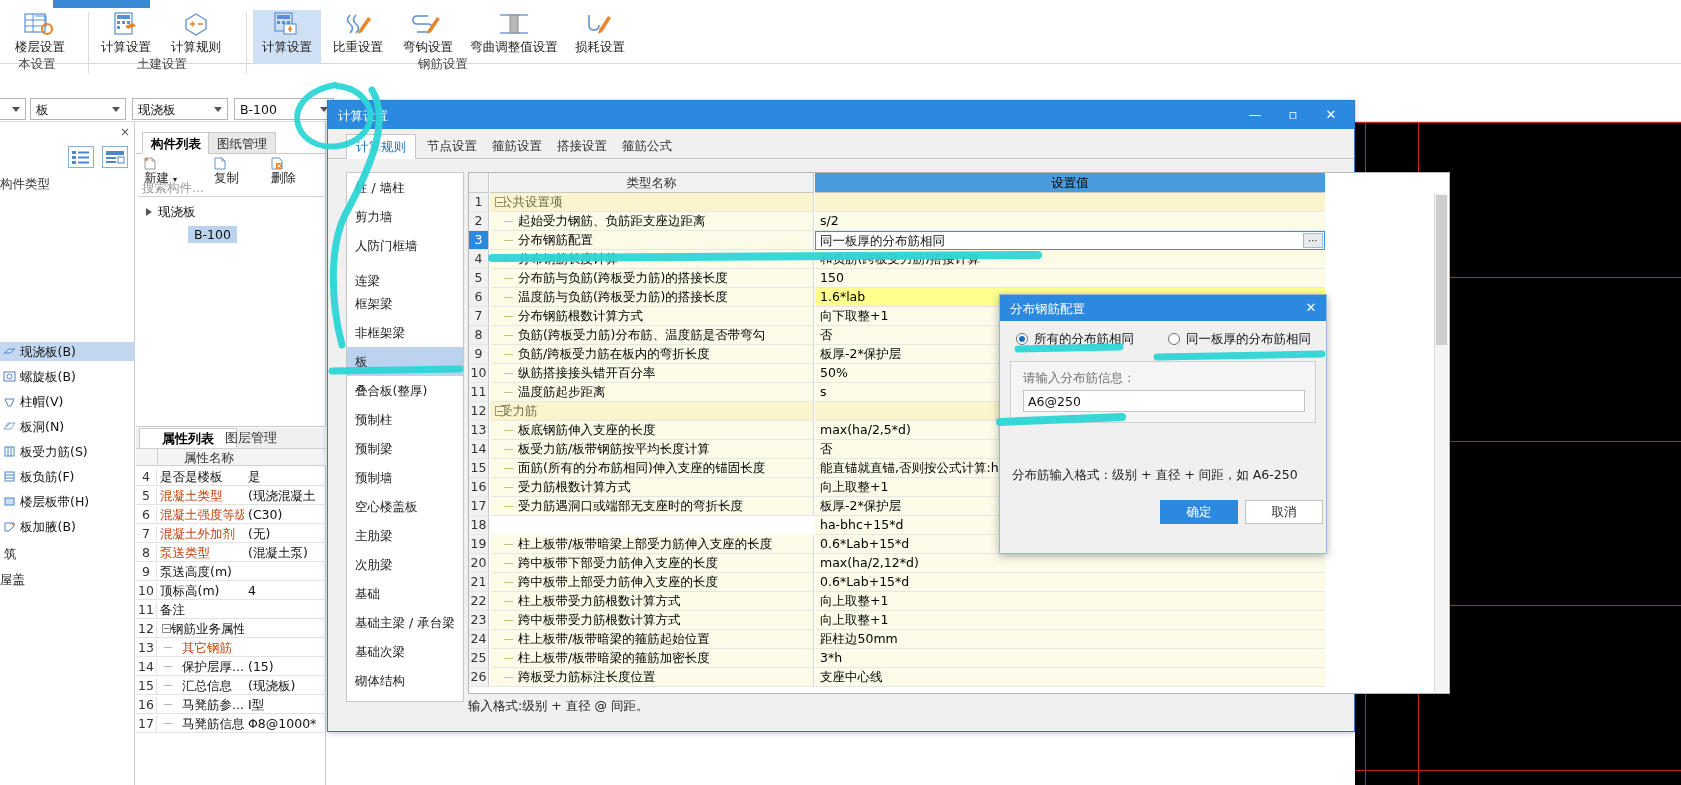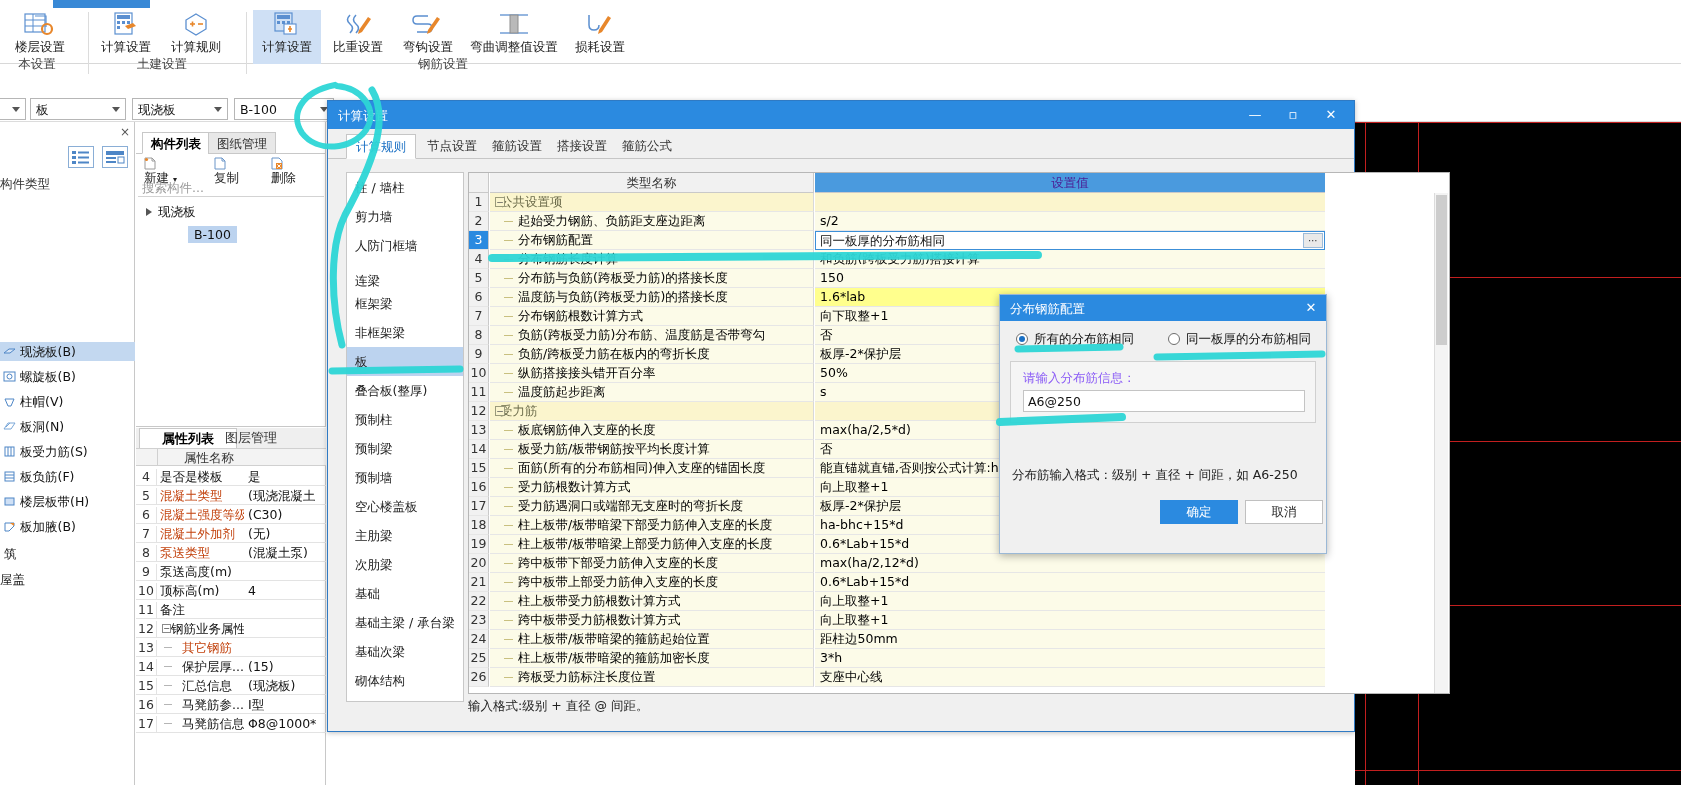--- a/index.html
+++ b/index.html
@@ -91,21 +91,21 @@
   
   .catlist { position:absolute; left:18px; top:12px; width:118px; height:530px; background:#fff; border:1px solid #c8c8c8; overflow:hidden;}
   .cat-item { position:absolute; left:0; width:116px; height:29px; line-height:29px; padding-left:8px; font-size:12.5px; color:#222; white-space:nowrap; cursor:pointer;}
   .cat-item.sel { background:#bcd3ef; }
 
   
   .grid { position:absolute; left:140px; top:12px; width:982px; height:522px; border:1px solid #b7b7b7; background:#fff; overflow:hidden;}
   .grid-head { position:absolute; left:0; top:0; width:856px; height:20px; }
   .gh-idx { position:absolute; left:0; top:0; width:20px; height:20px; background:#f1f1f1; border-right:1px solid #c9c9c9; border-bottom:1px solid #c9c9c9;}
   .gh-name { position:absolute; left:21px; top:0; width:324px; height:20px; background:#f1f1f1; border-right:1px solid #c9c9c9; border-bottom:1px solid #c9c9c9; text-align:center; line-height:19px; font-size:12.5px; color:#333;}
-  .gh-val { position:absolute; left:346px; top:0; width:510px; height:20px; background:#4a9ade; border-bottom:1px solid #c9c9c9; text-align:center; line-height:19px; font-size:12.5px; color:#4c1d95;}
+  .gh-val { position:absolute; left:346px; top:0; width:510px; height:20px; background:#4a9ade; border-bottom:1px solid #c9c9c9; text-align:center; line-height:19px; font-size:12.5px; color:#000000;}
   .g-row { position:absolute; left:0; width:856px; height:19px; font-size:12.5px; }
   .g-row .gi { position:absolute; left:0; top:0; width:20px; height:19px; text-align:center; line-height:18px; color:#333; background:#f1f1f1; border-right:1px solid #c9c9c9; border-bottom:1px solid #e6e6e6;}
   .g-row .gn { position:absolute; left:21px; top:0; width:324px; height:19px; line-height:18px; border-right:1px solid #d8d8d8; border-bottom:1px solid #e6e6e6; overflow:hidden; white-space:nowrap; }
   .g-row .gv { position:absolute; left:346px; top:0; width:510px; height:19px; line-height:18px; padding-left:5px; border-bottom:1px solid #e6e6e6; overflow:hidden; white-space:nowrap;}
   .g-row.group .gn, .g-row.group .gv { background:#fbf5cd; }
   .g-row.norm .gn, .g-row.norm .gv { background:#fcfbe8; }
   .g-row.sel .gi { background:#2b8ae0; color:#fff; }
   .g-row .gn .txt { padding-left:28px; }
   .g-row.group .gn .txt { padding-left:10px; color:#6b6b4a; }
   .g-row .dash { position:absolute; left:14px; top:9px; width:9px; height:1px; background:#c9c07f;}
@@ -123,21 +123,21 @@
   .subdlg { position:absolute; left:999px; top:294px; width:328px; height:260px; background:#f0f0f0; border:1px solid #9ab8d6; box-shadow:0 2px 8px rgba(0,0,0,.3);}
   .sd-title { position:absolute; left:0; top:0; width:326px; height:26px; background:#2b8ae0;}
   .sd-title .t { position:absolute; left:10px; top:6px; color:#fff; font-size:12.5px;}
   .sd-close { position:absolute; right:6px; top:4px; width:18px; height:18px; color:#fff; font-size:13px; text-align:center; line-height:17px; cursor:pointer;}
   .sd-radios { position:absolute; left:0; top:26px; width:326px; height:38px;}
   .radio { position:absolute; top:10px; font-size:12.5px; color:#111; cursor:pointer; }
   .radio .rb { position:absolute; left:0; top:2px; width:12px; height:12px; border:1px solid #6d6d6d; border-radius:50%; background:#fff;}
   .radio .rb.on::after { content:""; position:absolute; left:2px; top:2px; width:6px; height:6px; border-radius:50%; background:#1a70c4;}
   .radio .rl { position:absolute; left:18px; top:0; white-space:nowrap;}
   .sd-field { position:absolute; left:10px; top:66px; width:306px; height:62px; border:1px solid #d0d0d0; background:#f5f5f5;}
-  .sd-field .lab { position:absolute; left:12px; top:8px; font-size:12.5px; color:#8b5cf6;}
+  .sd-field .lab { position:absolute; left:12px; top:8px; font-size:12.5px; color:#737373;}
   .sd-input { position:absolute; left:12px; top:28px; width:282px; height:22px; border:1px solid #c4c4c4; background:#fff; font-size:12.5px; color:#111; padding-left:4px; line-height:21px;}
   .sd-hint { position:absolute; left:12px; top:172px; font-size:12.5px; color:#222; white-space:nowrap;}
   .sd-ok { position:absolute; left:160px; top:205px; width:78px; height:24px; background:#2b8ae0; color:#fff; border:1px solid #2b8ae0; font-size:12.5px; text-align:center; line-height:22px; cursor:pointer;}
   .sd-cancel { position:absolute; left:245px; top:205px; width:78px; height:24px; background:#fff; color:#222; border:1px solid #c0c0c0; font-size:12.5px; text-align:center; line-height:22px; cursor:pointer;}
 
   
   .ann { position:absolute; pointer-events:none; }
   svg { display:block; }
 </style>
 </head>
@@ -658,21 +658,20 @@
               <div class="gn"><span class="dash"></span><span class="txt">受力筋根数计算方式</span></div>
               <div class="gv">向上取整+1</div>
             </div>
             <div class="g-row norm" style="top: 324px;">
               <div class="gi">17</div>
               <div class="gn"><span class="dash"></span><span class="txt">受力筋遇洞口或端部无支座时的弯折长度</span></div>
               <div class="gv">板厚-2*保护层</div>
             </div>
             <div class="g-row norm" style="top: 343px;">
               <div class="gi">18</div>
-              <div class="gn"><span class="dash"></span><span class="txt">柱上板带/板带暗梁下部受力筋伸入支座的长度</span></div>
               <div class="gv">ha-bhc+15*d</div>
             </div>
             <div class="g-row norm" style="top: 362px;">
               <div class="gi">19</div>
               <div class="gn"><span class="dash"></span><span class="txt">柱上板带/板带暗梁上部受力筋伸入支座的长度</span></div>
               <div class="gv">0.6*Lab+15*d</div>
             </div>
             <div class="g-row norm" style="top: 381px;">
               <div class="gi">20</div>
               <div class="gn"><span class="dash"></span><span class="txt">跨中板带下部受力筋伸入支座的长度</span></div>

